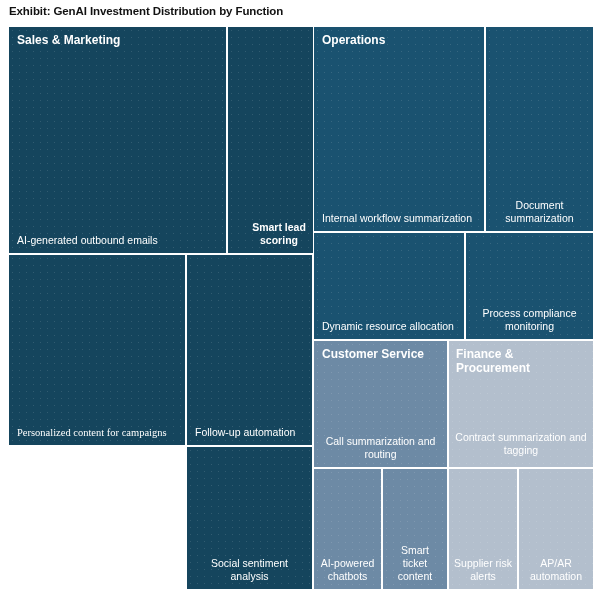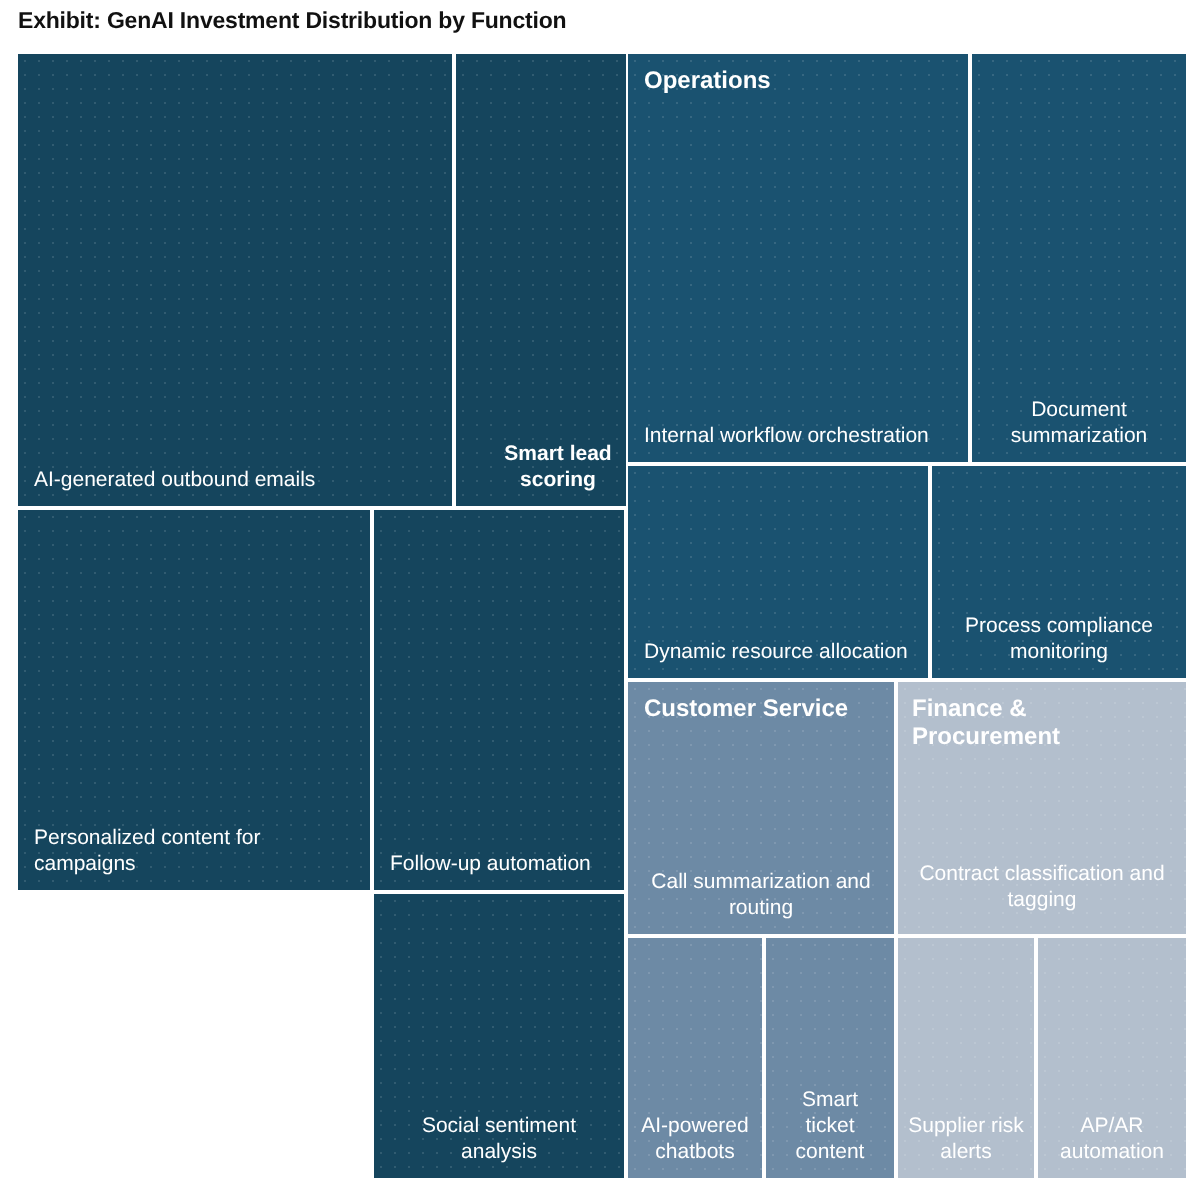--- a/index.html
+++ b/index.html
@@ -88,39 +88,40 @@
   <div class="group" style="left:8px; top:0px; width:305px; height:564px;">
 
     <div class="tile" style="left:0px; top:0px; width:219px; height:228px; background-color:#15455d;">
       <span class="tile-label left-align">AI-generated outbound emails</span>
     </div>
 
     <div class="tile" style="left:219px; top:0px; width:104px; height:228px; background-color:#15455d;font-weight:bold;">
       <span class="tile-label">Smart lead scoring</span>
     </div>
 
-    <div class="tile" style="left:0px; top:228px; width:178px; height:192px; background-color:#15455d;">
+    <div class="tile" style="left:0px; top:228px; width:178px; height:192px; background-color:#15455d;font-family:Liberation Serif, serif;">
       <span class="tile-label left-align">Personalized content for campaigns</span>
     </div>
 
     <div class="tile" style="left:178px; top:228px; width:127px; height:192px; background-color:#15455d;">
       <span class="tile-label left-align">Follow-up automation</span>
     </div>
 
 
     <div class="tile" style="left:178px; top:420px; width:127px; height:144px; background-color:#15455d;">
       <span class="tile-label">Social sentiment analysis</span>
     </div>
 
+    <div class="group-title">Sales &amp; Marketing</div>
   </div>
 
   <div class="group" style="left:313px; top:0px; width:281px; height:314px;">
 
     <div class="tile" style="left:0px; top:0px; width:172px; height:206px; background-color:#1a5270;">
-      <span class="tile-label left-align">Internal workflow orchestration</span>
+      <span class="tile-label left-align">Internal workflow summarization</span>
     </div>
 
     <div class="tile" style="left:172px; top:0px; width:109px; height:206px; background-color:#1a5270;">
       <span class="tile-label">Document summarization</span>
     </div>
 
     <div class="tile" style="left:0px; top:206px; width:152px; height:108px; background-color:#1a5270;">
       <span class="tile-label left-align">Dynamic resource allocation</span>
     </div>
 
@@ -144,21 +145,21 @@
     <div class="tile" style="left:69px; top:128px; width:66px; height:122px; background-color:#6d8aa5;">
       <span class="tile-label">Smart ticket content</span>
     </div>
 
     <div class="group-title">Customer Service</div>
   </div>
 
   <div class="group" style="left:448px; top:314px; width:146px; height:250px;">
 
     <div class="tile" style="left:0px; top:0px; width:146px; height:128px; background-color:#b3bfcd;">
-      <span class="tile-label" style="padding-bottom:10px;">Contract classification and tagging</span>
+      <span class="tile-label" style="padding-bottom:10px;">Contract summarization and tagging</span>
     </div>
 
     <div class="tile" style="left:0px; top:128px; width:70px; height:122px; background-color:#b3bfcd;">
       <span class="tile-label">Supplier risk alerts</span>
     </div>
 
     <div class="tile" style="left:70px; top:128px; width:76px; height:122px; background-color:#b3bfcd;">
       <span class="tile-label">AP/AR automation</span>
     </div>
 

